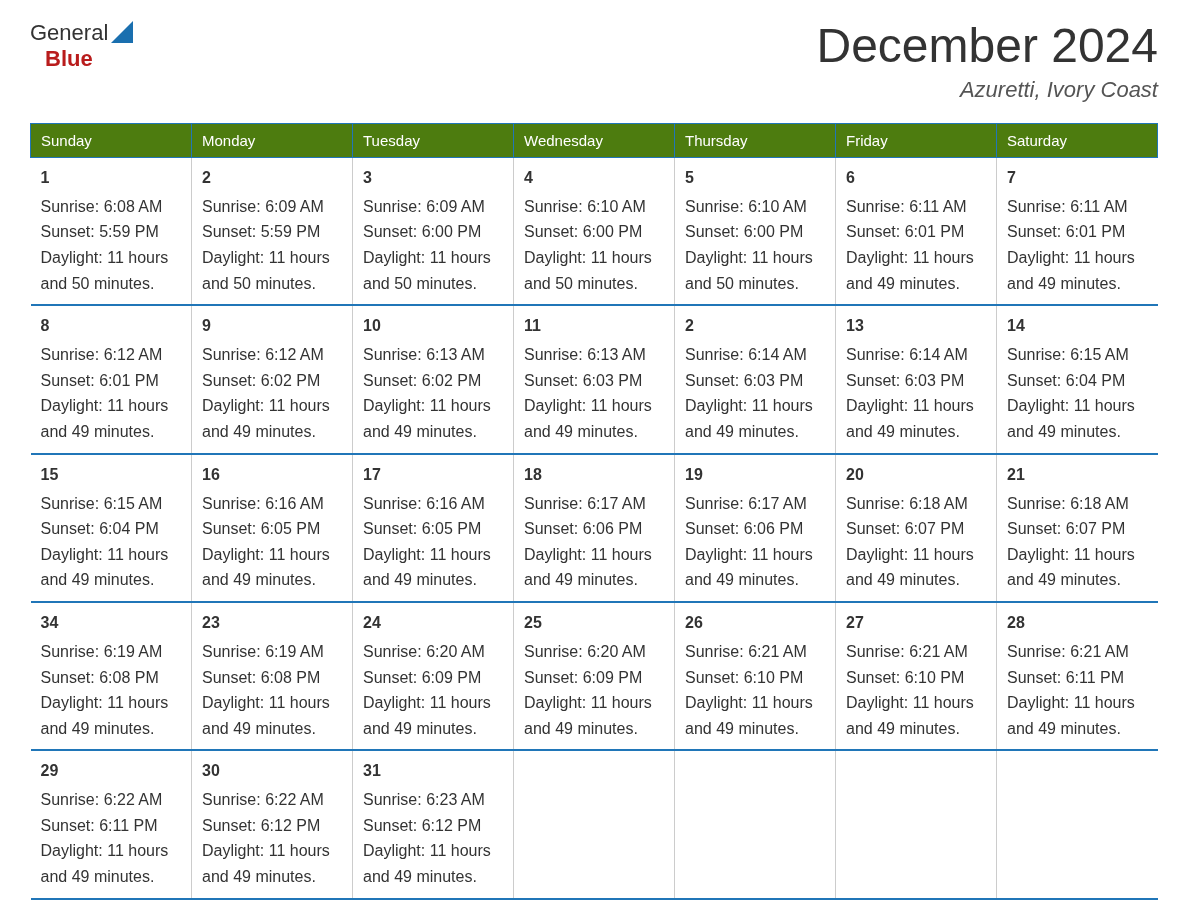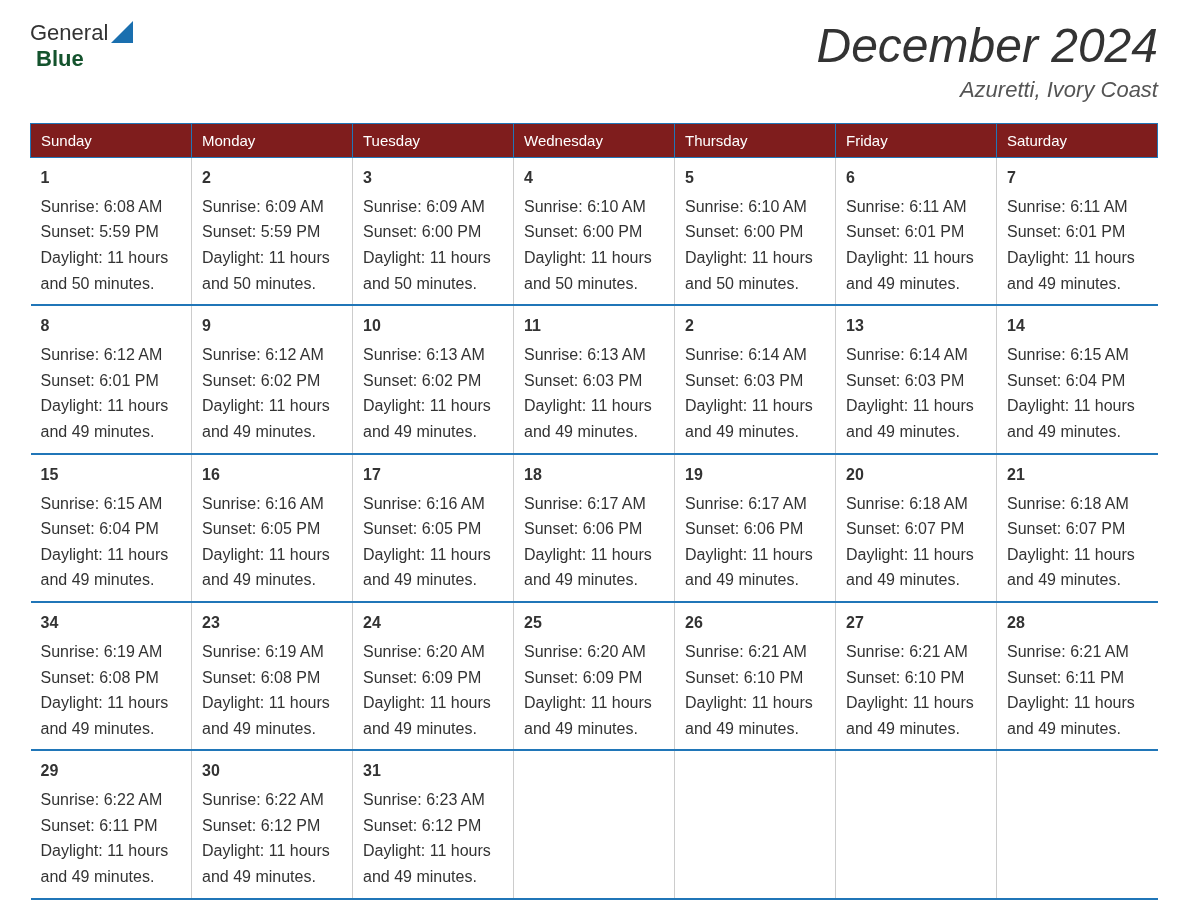--- a/index.html
+++ b/index.html
@@ -25,35 +25,34 @@
       align-items: center;
     }
     .title-section {
       text-align: right;
     }
     .month-title {
       font-size: 48px;
       font-weight: normal;
       color: #333;
       line-height: 1.1;
-      font-style: italic;
     }
     .location-title {
       font-size: 22px;
       color: #555;
       margin-top: 4px;
       font-style: italic;
     }
     table {
       width: 100%;
       border-collapse: collapse;
       table-layout: fixed;
     }
     thead tr {
-      background-color: #7f1d1d;
+      background-color: #4d7c0f;
     }
     thead th {
       color: #fff;
       font-size: 15px;
       font-weight: normal;
       padding: 8px 10px;
       text-align: left;
       border: 1px solid #2076b8;
     }
     tbody tr {
@@ -87,21 +86,21 @@
 <body>
 
 <div class="header">
   <div class="logo-wrapper">
     <div class="logo-row">
       <span style="font-size:22px;font-weight:normal;color:#333;">General</span>
       <svg width="22" height="22" viewBox="0 0 22 22" style="margin-left:3px;margin-top:-2px;">
         <polygon points="0,22 22,22 22,0" fill="#1a6faf"></polygon>
       </svg>
     </div>
-    <span style="font-size:22px;font-weight:bold;color:#14532d;margin-left:6px;">Blue</span>
+    <span style="font-size:22px;font-weight:bold;color:#b91c1c;margin-left:15px;">Blue</span>
   </div>
   <div class="title-section">
     <div class="month-title">December 2024</div>
     <div class="location-title">Azuretti, Ivory Coast</div>
   </div>
 </div>
 
 <table>
   <thead>
     <tr>

